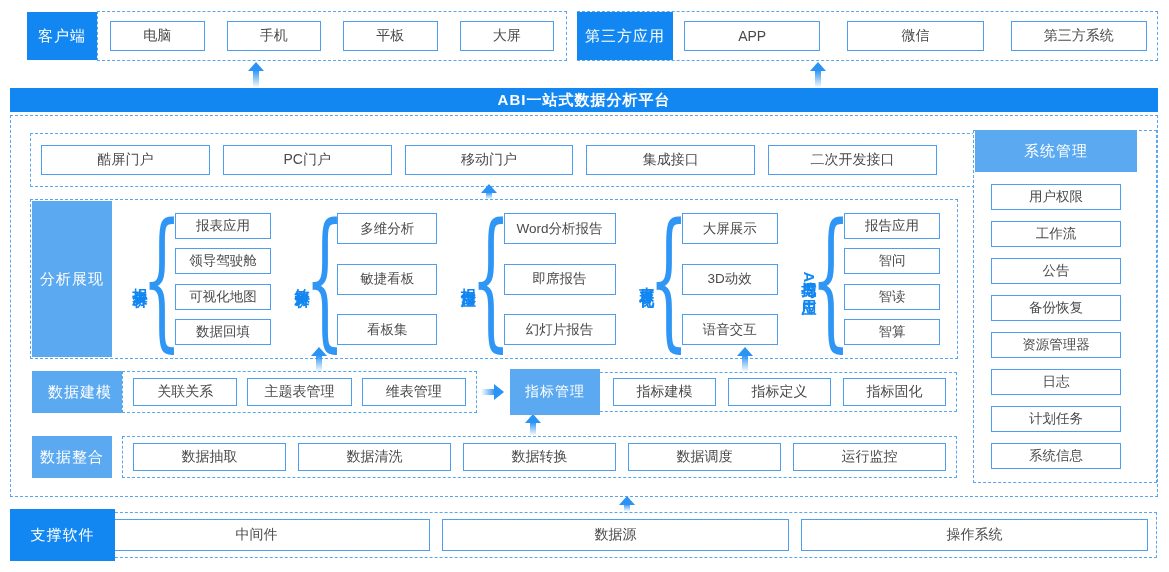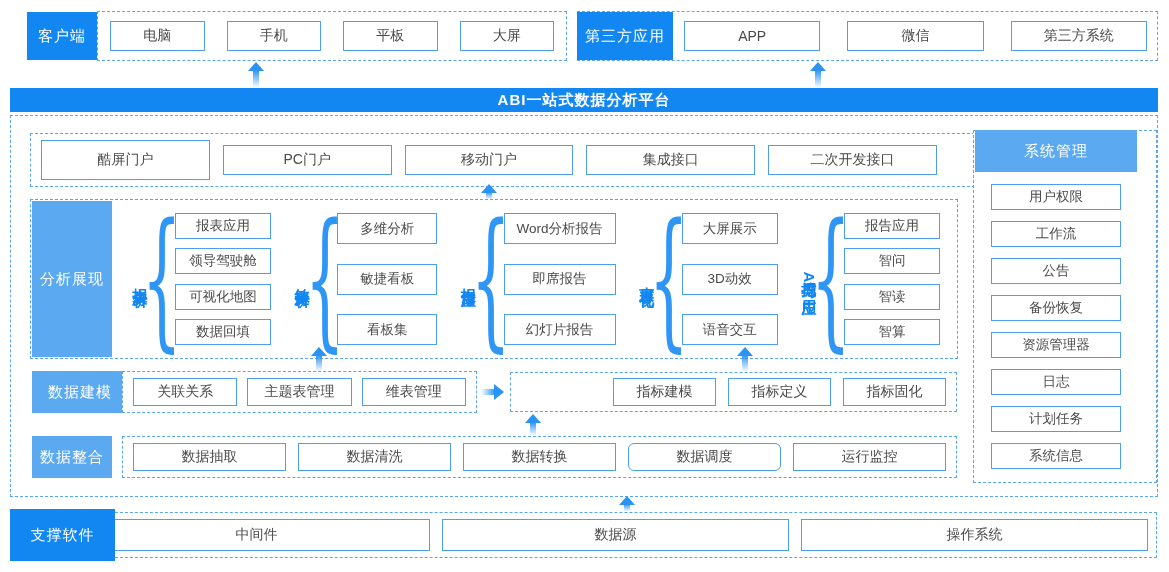--- a/index.html
+++ b/index.html
@@ -71,21 +71,21 @@
     <div class="head"></div>
       <div class="tail" style="height:17px;"></div>
   </div>
 
   <div class="abs solid-dark" style="left:10px;top:88px;width:1148px;height:24px;font-weight:bold;font-size:15px;">ABI一站式数据分析平台</div>
 
   <div class="abs dashed" style="left:10px;top:115px;width:1148px;height:382px;"></div>
 
   <div class="abs dashed" style="left:30px;top:133px;width:1000px;height:54px;">
     <div class="rowflex" style="padding:0 92px 0 10px;gap:13px;">
-      <div class="wbox" style="height:40px;">酷屏门户</div>
+      <div class="wbox" style="height:30px;">酷屏门户</div>
       <div class="wbox" style="height:30px;">PC门户</div>
       <div class="wbox" style="height:30px;">移动门户</div>
       <div class="wbox" style="height:30px;">集成接口</div>
       <div class="wbox" style="height:30px;">二次开发接口</div>
     </div>
   </div>
   <div class="arrow-up" style="left:481px;top:184px;">
     <div class="head"></div>
       <div class="tail" style="height:7px;"></div>
   </div>
@@ -178,32 +178,33 @@
     <div class="tail"></div>
       <div class="head"></div>
   </div>
   <div class="abs dashed" style="left:510px;top:372px;width:447px;height:40px;">
     <div class="rowflex" style="padding:0 10px 0 102px;gap:12px;">
       <div class="wbox" style="height:28px;">指标建模</div>
       <div class="wbox" style="height:28px;">指标定义</div>
       <div class="wbox" style="height:28px;">指标固化</div>
     </div>
   </div>
+  <div class="abs solid-light" style="left:510px;top:369px;width:90px;height:46px;z-index:2;font-size:14px;">指标管理</div>
   <div class="arrow-up" style="left:525px;top:414px;">
     <div class="head"></div>
       <div class="tail" style="height:13px;"></div>
   </div>
 
   <div class="abs solid-light" style="left:32px;top:436px;width:80px;height:42px;">数据整合</div>
   <div class="abs dashed" style="left:122px;top:436px;width:835px;height:42px;">
     <div class="rowflex" style="padding:0 10px;gap:12px;">
       <div class="wbox" style="height:28px;">数据抽取</div>
       <div class="wbox" style="height:28px;">数据清洗</div>
       <div class="wbox" style="height:28px;">数据转换</div>
-      <div class="wbox" style="height:28px;border-radius:6px;">数据调度</div>
+      <div class="wbox" style="height:28px;">数据调度</div>
       <div class="wbox" style="height:28px;">运行监控</div>
     </div>
   </div>
 
   <div class="abs dashed" style="left:973px;top:130px;width:184px;height:353px;"></div>
   <div class="abs solid-light" style="left:975px;top:130px;width:162px;height:42px;">系统管理</div>
   <div class="abs syscol" style="left:991px;top:184px;width:130px;">
     <div class="wbox">用户权限</div>
     <div class="wbox">工作流</div>
     <div class="wbox">公告</div>

